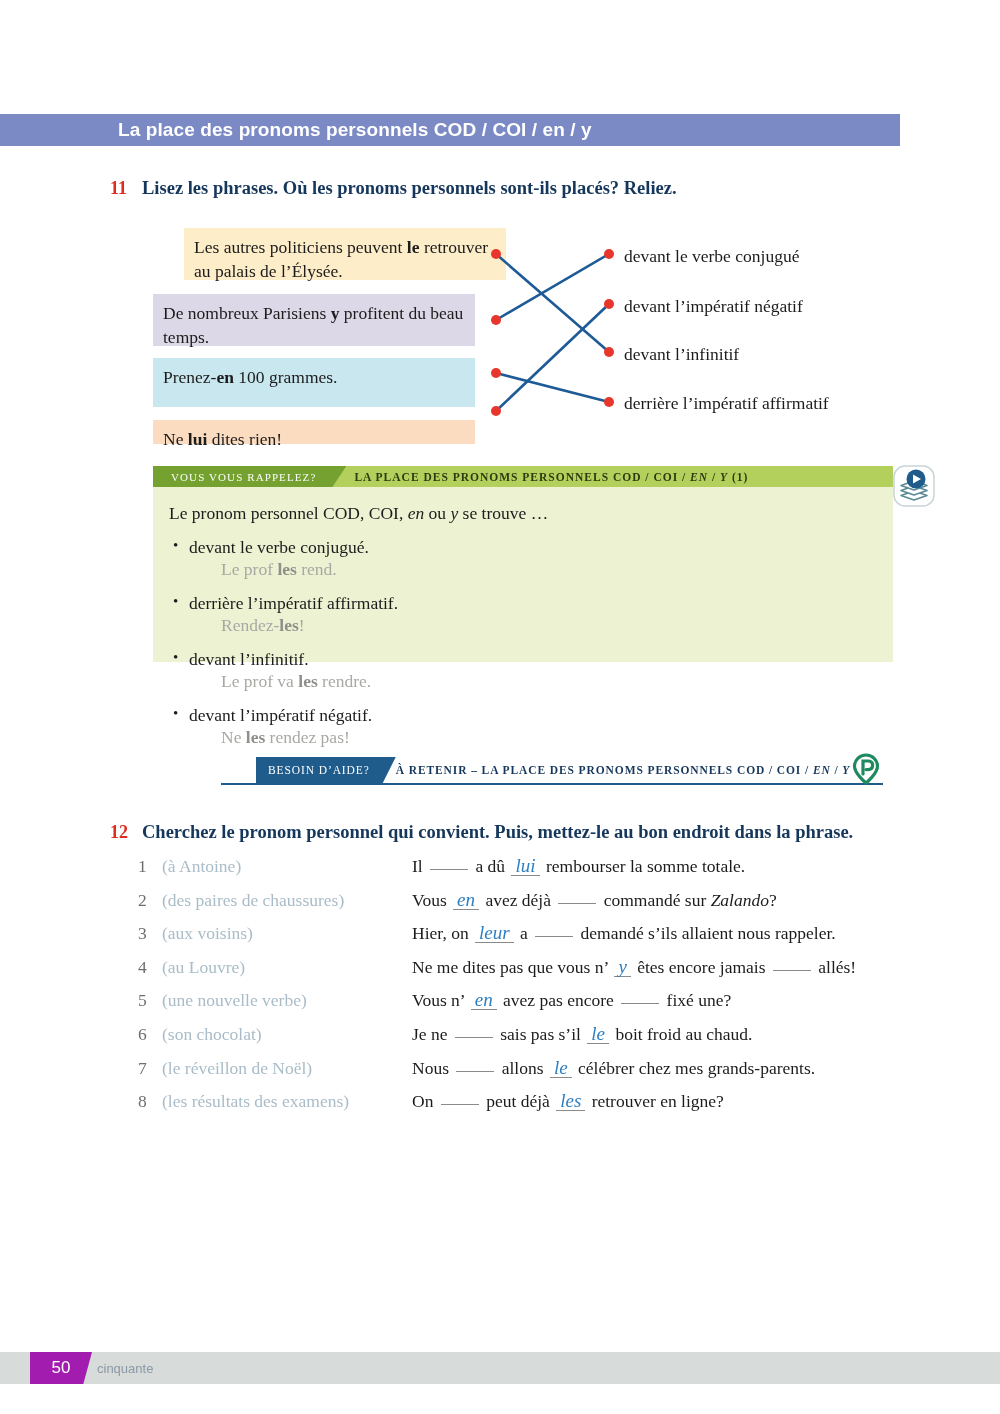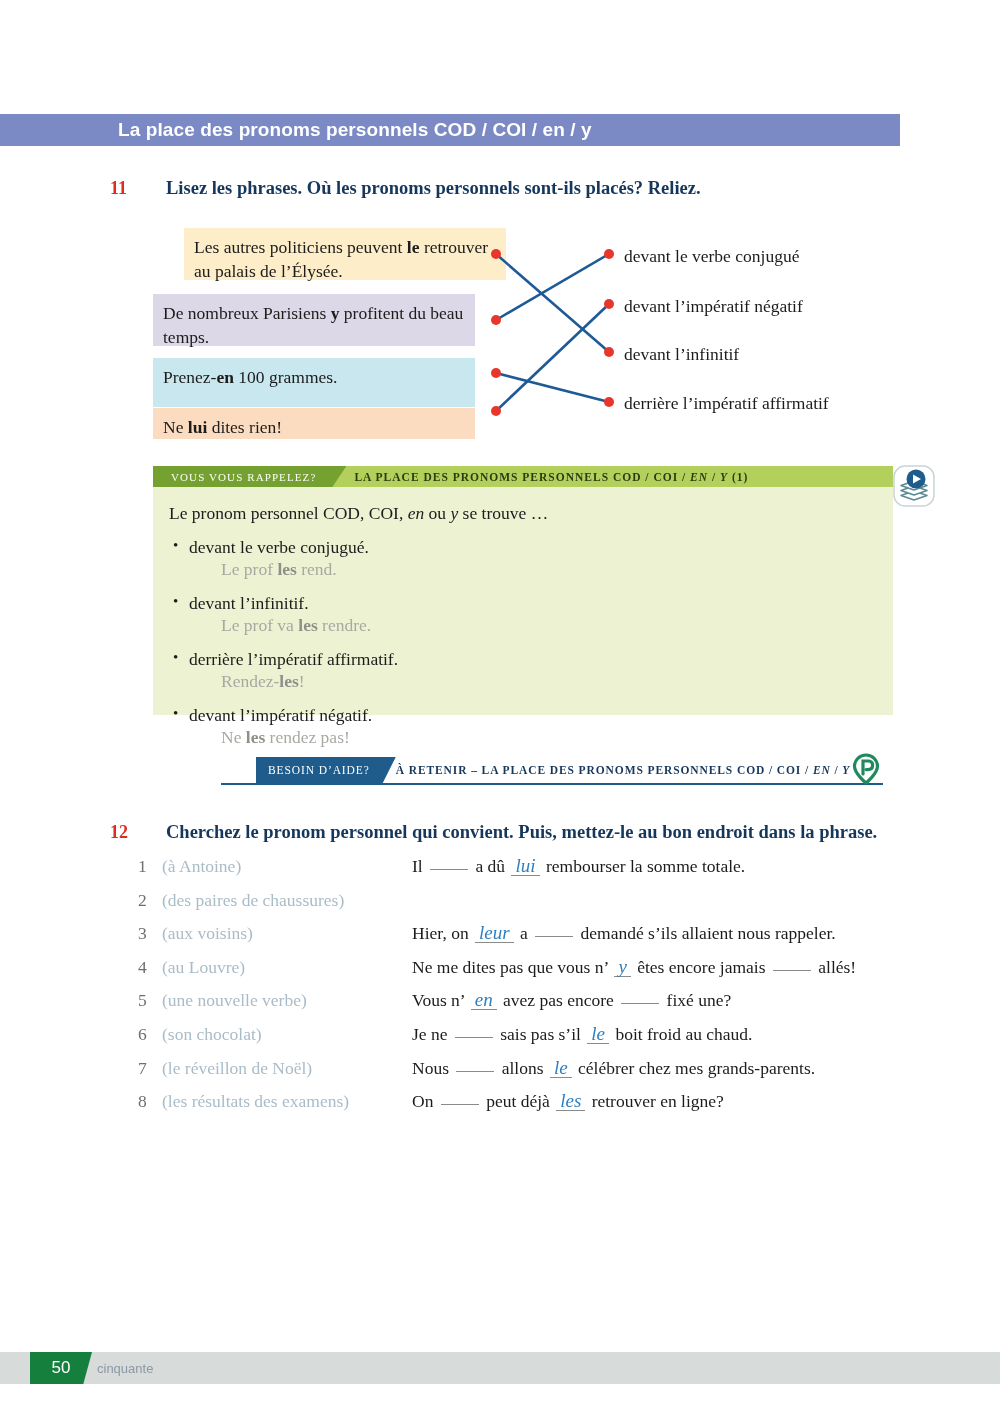--- a/index.html
+++ b/index.html
@@ -18,21 +18,21 @@
     background:#7b89c4;
     display:flex; align-items:center;
   }
   .chapter-band .title{
     color:#ffffff; font-family:"Liberation Sans", sans-serif;
     font-size:19px; font-weight:700; letter-spacing:.1px;
     margin-left:118px; white-space:nowrap;
   }
 
   
-  .ex-head{ position:absolute; display:flex; align-items:baseline;gap:24px; }
+  .ex-head{ position:absolute; display:flex; align-items:baseline; }
   .ex-num{
     color:#e02b20; font-family:"Liberation Serif", serif;
     font-weight:700; font-size:18px; width:32px;
   }
   .ex-title{
     color:#16375c; font-weight:700; font-size:18.5px;
     font-family:"Liberation Serif", serif; white-space:nowrap;
   }
   #ex11-head{ left:110px; top:178px; }
   #ex12-head{ left:110px; top:822px;justify-content:space-between; }
@@ -54,21 +54,21 @@
   }
   #ml0{ top:246px; }
   #ml1{ top:296px; }
   #ml2{ top:344px; }
   #ml3{ top:393px; }
 
   svg.connectors{ position:absolute; left:0; top:0; width:1000px; height:1414px; }
 
   
   #green-box{
-    position:absolute; left:153px; top:466px; width:740px; height:249px;
+    position:absolute; left:153px; top:466px; width:740px; height:196px;
     background:#edf2d2;
   }
   #green-head{
     position:absolute; left:0; top:0; width:740px; height:21px;
     background:#b4d05c; display:flex; align-items:center;
   }
   #green-tab{
     height:21px; background:#74a12f; color:#ffffff;
     display:flex; align-items:center; padding:0 30px 0 18px;
     font-family:"Liberation Serif", serif; font-size:11px;
@@ -145,21 +145,21 @@
     padding:0 4px; margin:0 2px; line-height:1;
   }
 
   
   #footer-band{
     position:absolute; left:0; top:1352px; width:1000px; height:32px;
     background:#d7dbd9;
   }
   #footer-tab{
     position:absolute; left:30px; top:1352px; width:62px; height:32px;
-    background:#15803d; color:#ffffff;
+    background:#a21caf; color:#ffffff;
     font-family:"Liberation Sans", sans-serif; font-size:17px;
     display:flex; align-items:center; justify-content:center;
     clip-path: polygon(0 0, 100% 0, 86% 100%, 0 100%);
   }
   #footer-word{
     position:absolute; left:97px; top:1352px; height:32px;
     display:flex; align-items:center;
     color:#8c99a6; font-family:"Liberation Sans", sans-serif; font-size:13px;
   }
 </style>
@@ -172,21 +172,21 @@
 
 <div class="ex-head" id="ex11-head">
   <span class="ex-num">11</span>
   <span class="ex-title">Lisez les phrases. Où les pronoms personnels sont-ils placés? Reliez.</span>
 </div>
 
 <div id="phrase-boxes">
     <div class="phrase-box" id="pb0" style="top: 228px; height: 52px; background: rgb(253, 237, 200);"><span>Les autres politiciens peuvent <b>le</b> retrouver au palais de l’Élysée.</span></div>
     <div class="phrase-box" id="pb1" style="top: 294px; height: 52px; background: rgb(221, 216, 231);"><span>De nombreux Parisiens <b>y</b> profitent du beau temps.</span></div>
     <div class="phrase-box" id="pb2" style="top: 358px; height: 49px; background: rgb(201, 231, 239);"><span>Prenez-<b>en</b> 100 grammes.</span></div>
-    <div class="phrase-box" id="pb3" style="top: 408px; height: 31px; background: rgb(252, 220, 192);"><span>Ne <b>lui</b> dites rien!</span></div>
+    <div class="phrase-box" id="pb3" style="top: 420px; height: 24px; background: rgb(252, 220, 192);"><span>Ne <b>lui</b> dites rien!</span></div>
   </div>
 <div id="match-labels">
     <div class="match-label" id="ml0" style="top: 246px;">devant le verbe conjugué</div>
     <div class="match-label" id="ml1" style="top: 296px;">devant l’impératif négatif</div>
     <div class="match-label" id="ml2" style="top: 344px;">devant l’infinitif</div>
     <div class="match-label" id="ml3" style="top: 393px;">derrière l’impératif affirmatif</div>
   </div>
 <svg class="connectors" id="connectors">
     <line x1="496" y1="254" x2="609" y2="352" stroke="#1d5a96" stroke-width="2.6"></line>
     <line x1="496" y1="320" x2="609" y2="254" stroke="#1d5a96" stroke-width="2.6"></line>
@@ -208,26 +208,26 @@
     <div id="green-subtitle">La place des pronoms personnels COD / COI / <i>en</i> / <i>y</i>  (1)</div>
   </div>
   <div id="green-body">
     <p class="gb-lead">Le pronom personnel COD, COI, <i>en</i> ou <i>y</i> se trouve …</p>
     <ul class="gb-list" id="gb-list">
         <li>
           <span class="gb-rule">devant le verbe conjugué.</span>
           <span class="gb-ex">Le prof <b>les</b> rend.</span>
         </li>
         <li>
+          <span class="gb-rule">derrière l’impératif affirmatif.</span>
+          <span class="gb-ex">Rendez-<b>les</b>!</span>
+        </li>
+        <li>
           <span class="gb-rule">devant l’infinitif.</span>
           <span class="gb-ex">Le prof va <b>les</b> rendre.</span>
-        </li>
-        <li>
-          <span class="gb-rule">derrière l’impératif affirmatif.</span>
-          <span class="gb-ex">Rendez-<b>les</b>!</span>
         </li>
         <li>
           <span class="gb-rule">devant l’impératif négatif.</span>
           <span class="gb-ex">Ne <b>les</b> rendez pas!</span>
         </li>
       </ul>
   </div>
 </div>
 
 <div id="audio-icon">
@@ -260,20 +260,21 @@
 
 <div id="ex12-rows">
     <div class="q-row">
       <span class="q-num">1</span>
       <span class="q-cue">(à Antoine)</span>
       <span class="q-sentence"><span>Il</span> <span class="blank"></span> <span>a dû</span> <span class="answer">lui</span> <span>rembourser la somme totale.</span> </span>
     </div>
     <div class="q-row">
       <span class="q-num">2</span>
       <span class="q-cue">(des paires de chaussures)</span>
+      <span class="q-sentence"><span>Vous</span> <span class="answer">en</span> <span>avez déjà</span> <span class="blank"></span> <span>commandé sur </span> <i>Zalando</i><span>?</span> </span>
     </div>
     <div class="q-row">
       <span class="q-num">3</span>
       <span class="q-cue">(aux voisins)</span>
       <span class="q-sentence"><span>Hier, on</span> <span class="answer">leur</span> <span>a</span> <span class="blank"></span> <span>demandé s’ils allaient nous rappeler.</span> </span>
     </div>
     <div class="q-row">
       <span class="q-num">4</span>
       <span class="q-cue">(au Louvre)</span>
       <span class="q-sentence"><span>Ne me dites pas que vous n’</span> <span class="answer">y</span> <span>êtes encore jamais</span> <span class="blank"></span> <span>allés!</span> </span>

